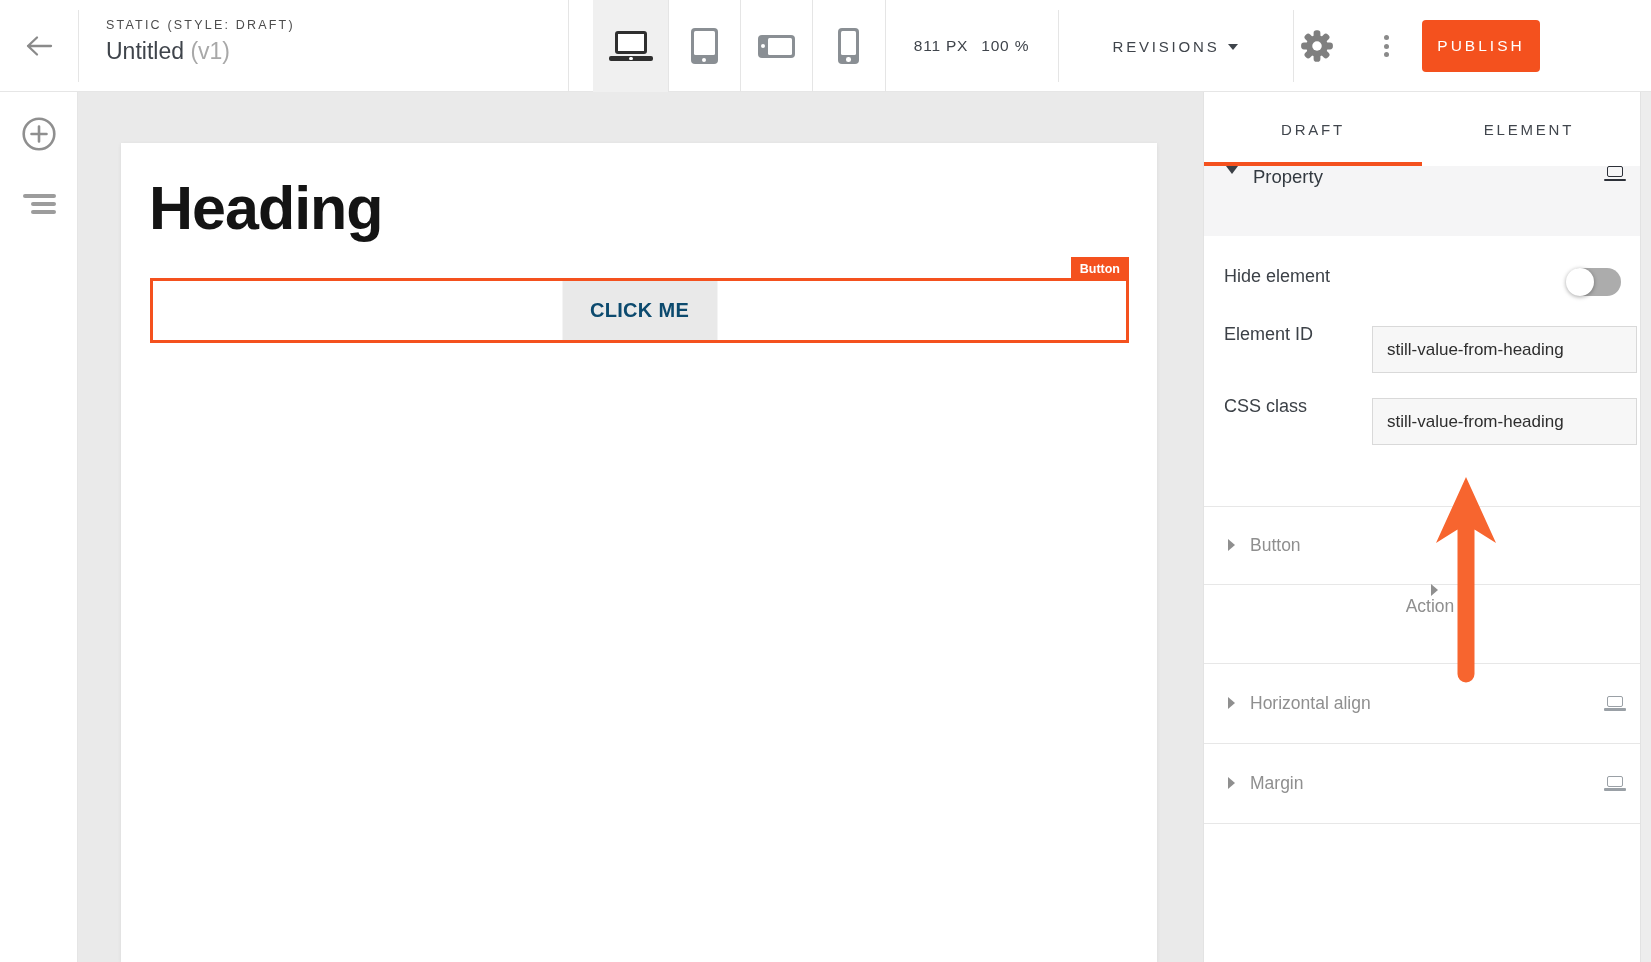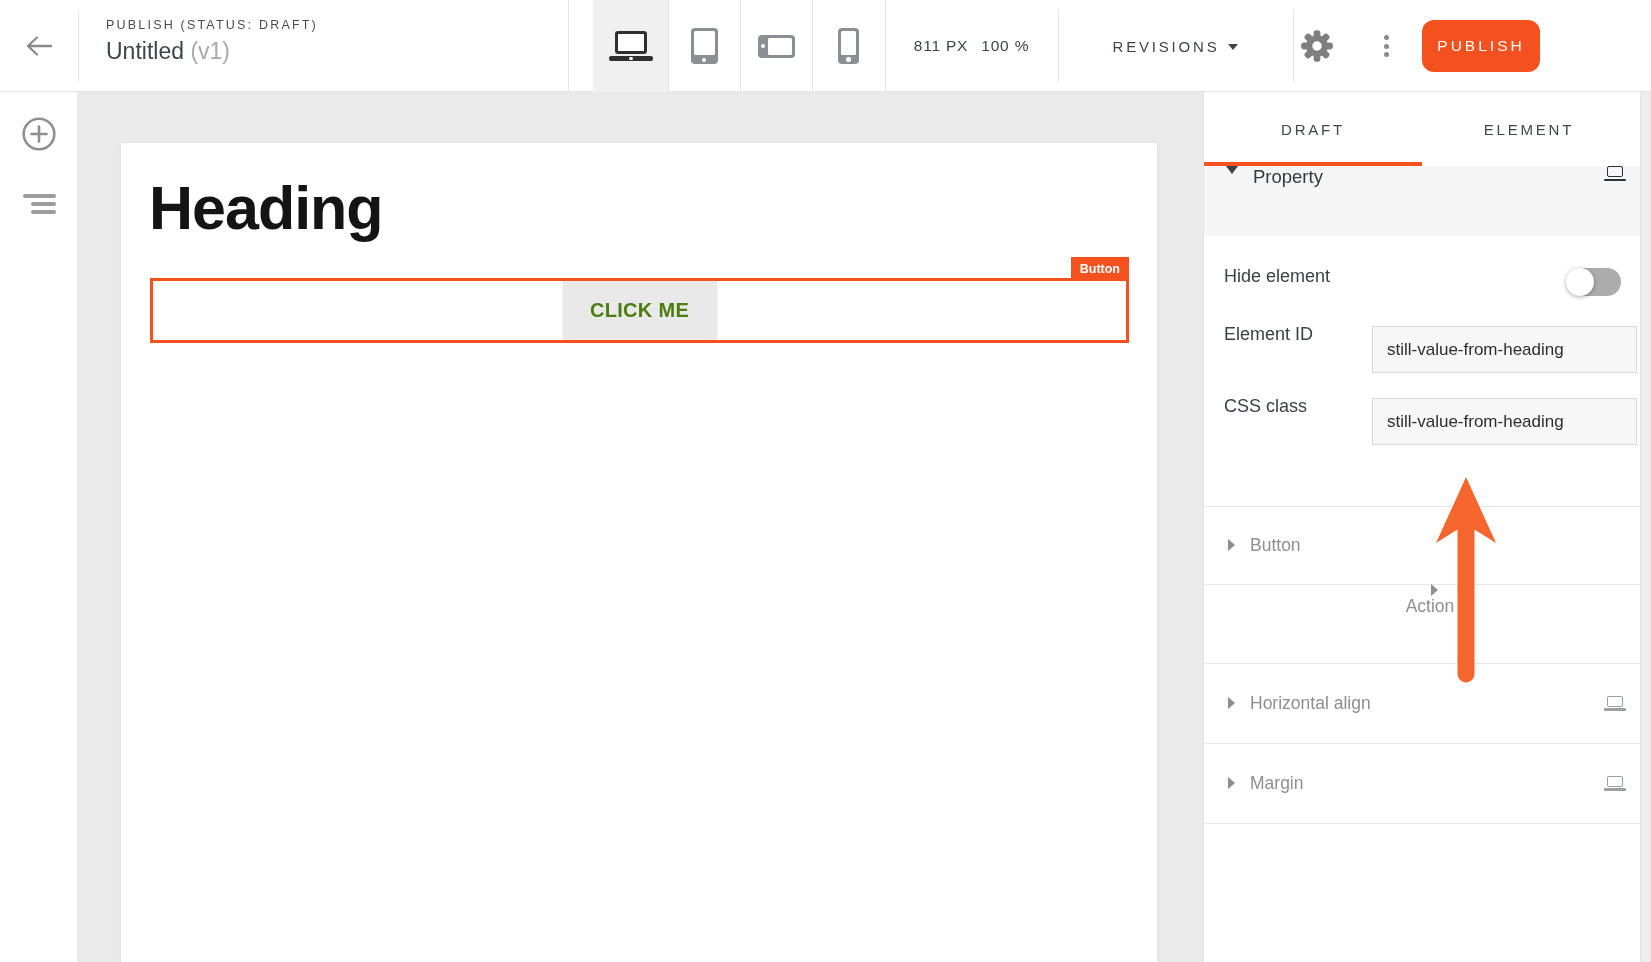--- a/index.html
+++ b/index.html
@@ -47,21 +47,21 @@
   .revisions { position:absolute; left:1058px; top:0; width:235px; height:92px; display:flex;
     gap:9px; align-items:center; justify-content:center; font-size:15px; letter-spacing:2.8px;
     color:#3f444b; cursor:pointer; }
   .caret-down { width:0; height:0; border-left:5.5px solid transparent; border-right:5.5px solid transparent;
     border-top:6.5px solid #3f444b; margin-top:2px; }
   .gear-btn { position:absolute; left:1300px; top:29px; width:34px; height:34px; cursor:pointer; }
   .kebab-btn { position:absolute; left:1374px; top:28px; width:24px; height:36px; display:flex;
     flex-direction:column; align-items:center; justify-content:center; gap:3.5px; cursor:pointer; }
   .kebab-btn i { width:5px; height:5px; border-radius:50%; background:#8a8a8a; }
   .publish-btn { position:absolute; left:1422px; top:20px; width:118px; height:52px;
-    background:var(--accent); border:none; border-radius:12px; color:#fff; font-size:15.5px;
+    background:var(--accent); border:none; border-radius:4px; color:#fff; font-size:15.5px;
     letter-spacing:3px; font-family:inherit; cursor:pointer; }
 
   
   .sidebar { position:absolute; left:0; top:92px; width:78px; height:870px; background:#fff;
     border-right:1px solid #e5e5e5; z-index:4; }
   .plus-btn { position:absolute; left:20px; top:23px; width:38px; height:38px; cursor:pointer; }
   .list-btn { position:absolute; left:22px; top:102px; width:34px; height:26px; cursor:pointer; }
   .list-btn i { position:absolute; right:0; height:4px; border-radius:2px; background:#9c9c9c; }
   .list-btn i:nth-child(1){ top:0; width:33px; }
   .list-btn i:nth-child(2){ top:8px; width:25px; }
@@ -72,21 +72,21 @@
   .page { position:absolute; left:43px; top:51px; width:1036px; height:819px; background:#fff;
     box-shadow:0 1px 4px rgba(0,0,0,.07); }
   .page-heading { position:absolute; left:28px; top:30px; font-size:61px; font-weight:700;
     color:#141414; letter-spacing:-1px; }
   .selection { position:absolute; left:29px; top:135px; width:979px; height:65px;
     border:3px solid var(--accent); }
   .sel-tag { position:absolute; right:-3px; top:-24px; height:24px; line-height:24px;
     padding:0 9px; background:var(--accent); color:#fff; font-size:12.5px; font-weight:700; }
   .click-btn { position:absolute; left:50%; transform:translateX(-50%); top:0; height:59px;
     width:155px; background:#e9e9e9; border:none; font-family:inherit; font-size:20px;
-    font-weight:700; color:#4d7c0f; letter-spacing:.3px; cursor:pointer; }
+    font-weight:700; color:#0c4a6e; letter-spacing:.3px; cursor:pointer; }
 
   
   .panel { position:absolute; left:1203px; top:92px; width:437px; height:870px; background:#fff;
     border-left:1px solid #e3e3e3; }
   .right-strip { position:absolute; left:1640px; top:92px; width:11px; height:870px;
     background:#ededed; border-left:1px solid #e2e2e2; }
   .tab { position:absolute; top:0; width:218px; height:74px; display:flex; align-items:center;
     justify-content:center; font-size:15px; letter-spacing:2.8px; color:#41464d; cursor:pointer; }
   .tab.t0 { left:0; } .tab.t1 { left:216px;text-align:center; }
   .tab-underline { position:absolute; left:0; top:70px; width:218px; height:4px; background:var(--accent); }
@@ -130,21 +130,21 @@
 
   <div class="topbar">
     <div class="back-btn">
       <svg width="30" height="22" viewBox="0 0 30 22">
         <path d="M27 11 H4 M13 2.5 L4 11 L13 19.5" fill="none" stroke="#8a8a8a" stroke-width="2.3" stroke-linecap="round" stroke-linejoin="round"></path>
       </svg>
     </div>
     <div class="tb-vdiv" style="left:78px;"></div>
 
     <div class="title-block">
-      <div class="status-line">PUBLISH (STATUS: DRAFT)</div>
+      <div class="status-line">STATIC (STYLE: DRAFT)</div>
       <div class="title-line">
         <span>Untitled</span>
         <span class="ver">(v1)</span>
       </div>
     </div>
 
     <div class="tb-vdiv" style="left:568px; top:0; height:92px;"></div>
     <div class="dev-cell active" style="left:593px; width:75px;">
       <div class="dev-laptop">
         <div class="scr"></div>

